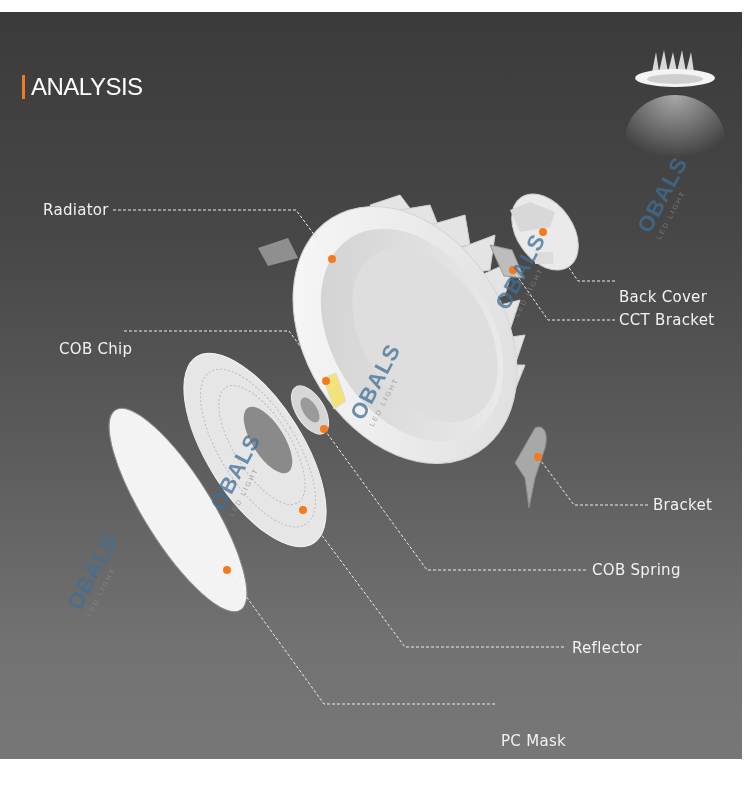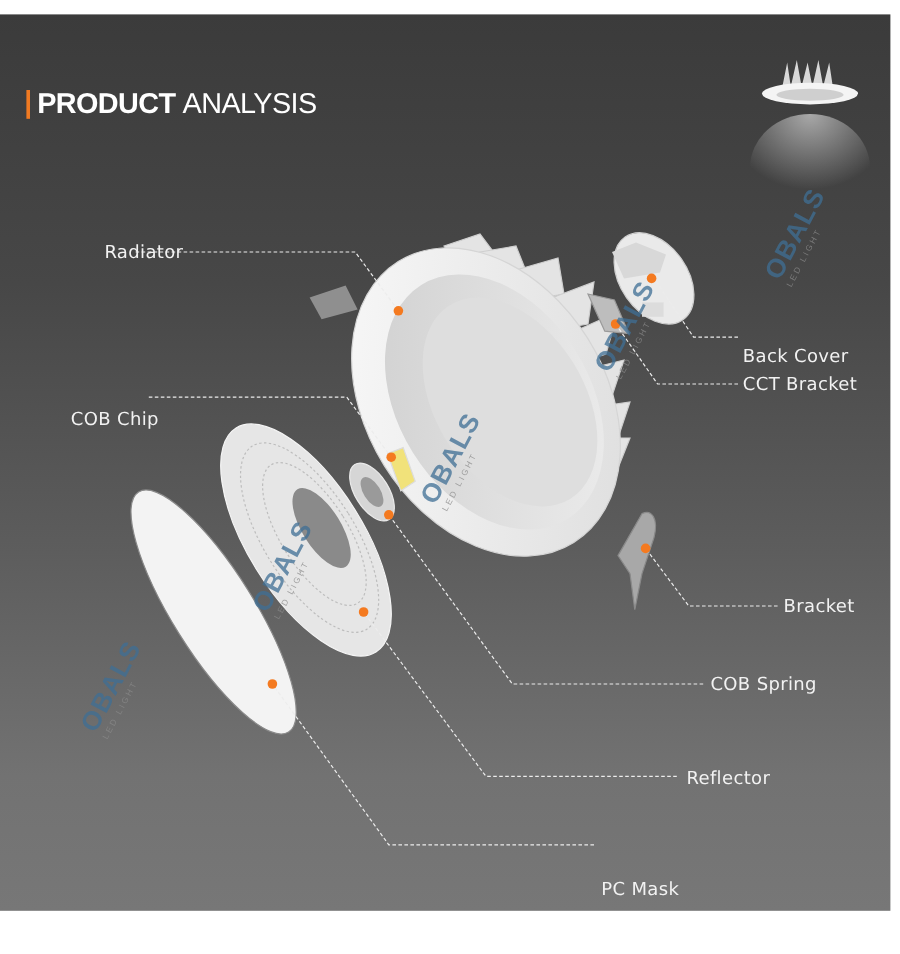--- a/index.html
+++ b/index.html
@@ -15,21 +15,20 @@
   .wm{position:absolute;color:#3f6f95;opacity:.75;font-family:"Liberation Sans",sans-serif;font-weight:bold;transform:rotate(-62deg);transform-origin:left top;font-size:22px;letter-spacing:1px;}
   .wm small{display:block;font-size:7px;letter-spacing:2px;color:#8a8a8a;font-weight:normal;}
 </style>
 </head>
 <body>
 
 <div class="panel">
 
   <div class="title">
     <span class="bar"></span>
-    <span class="bold">PRODUCT</span>
     <span class="light">ANALYSIS</span>
   </div>
 
   <svg class="layer" width="742" height="747" viewBox="0 12 742 747">
     <defs>
       <radialGradient id="glow" cx="50%" cy="0%" r="70%">
         <stop offset="0" stop-color="#ffffff" stop-opacity=".55"></stop>
         <stop offset="1" stop-color="#ffffff" stop-opacity="0"></stop>
       </radialGradient>
       <linearGradient id="ringG" x1="0" y1="0" x2="1" y2="1">
@@ -122,21 +121,21 @@
       <circle cx="227" cy="570" r="4"></circle>
     </g>
   </svg>
 
   <div class="wm" style="left:632px;top:213px;"><span>OBALS</span><small>LED LIGHT</small></div>
   <div class="wm" style="left:490px;top:290px;"><span>OBALS</span><small>LED LIGHT</small></div>
   <div class="wm" style="left:345px;top:400px;"><span>OBALS</span><small>LED LIGHT</small></div>
   <div class="wm" style="left:205px;top:490px;"><span>OBALS</span><small>LED LIGHT</small></div>
   <div class="wm" style="left:62px;top:590px;"><span>OBALS</span><small>LED LIGHT</small></div>
 
-  <div class="label" style="left:43px;top:189px;margin-left:44px;">Radiator</div>
+  <div class="label" style="left:43px;top:189px;">Radiator</div>
   <div class="label" style="left:43px;top:328px;margin-left:16px;">COB Chip</div>
   <div class="label" style="left:619px;top:260px;margin-top:16px;">Back Cover</div>
   <div class="label" style="left:619px;top:299px;">CCT Bracket</div>
   <div class="label" style="left:653px;top:484px;">Bracket</div>
   <div class="label" style="left:592px;top:549px;">COB Spring</div>
   <div class="label" style="left:572px;top:627px;">Reflector</div>
   <div class="label" style="left:501px;top:720px;">PC Mask</div>
 </div>
 
 </body></html>

